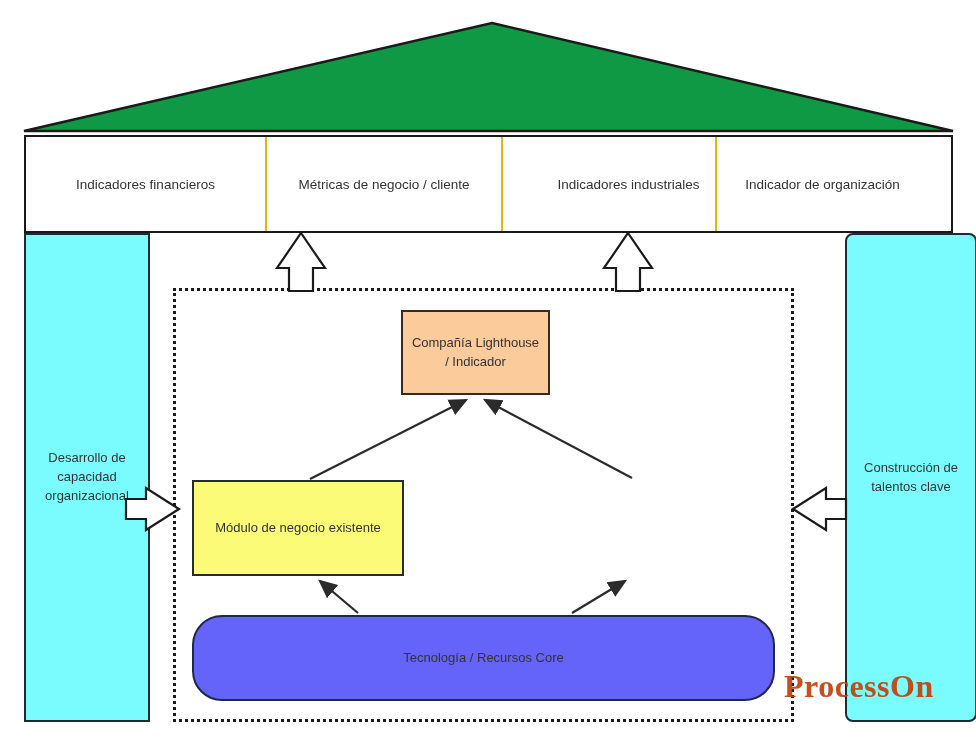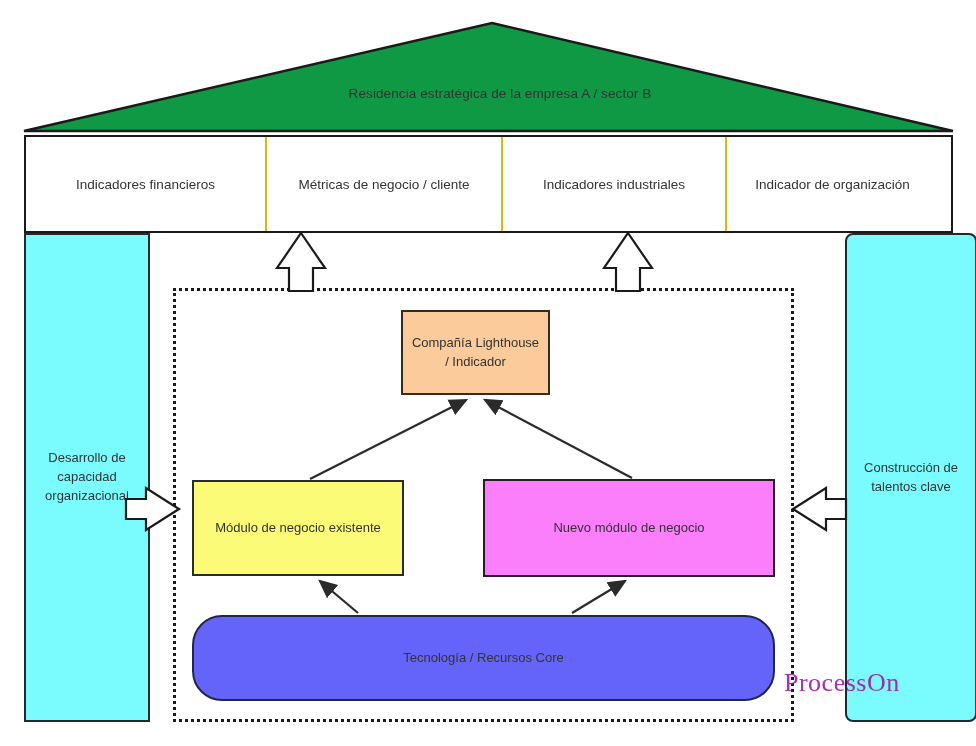--- a/index.html
+++ b/index.html
@@ -54,21 +54,21 @@
     justify-content: center;
     font-size: 13.5px;
     color: #333333;
     text-align: center;
     border-right: 2px solid #eab308;
     padding: 0 6px;
   }
   .header-cell:last-child { border-right: none; text-align: center; }
   .hc0 { width: 241px; }
   .hc1 { width: 236px; }
-  .hc2 { width: 224px; }
+  .hc2 { width: 175px; margin-left: 39px; }
   .hc3 { width: 211px; }
 
   
   .pillar {
     box-sizing: border-box;
     background: #7afcff;
     border: 2px solid #1f2a33;
     display: flex;
     align-items: center;
     justify-content: center;
@@ -155,54 +155,52 @@
     left: 0; top: 0;
     width: 976px; height: 746px;
     pointer-events: none;
   }
 
   
   #watermark {
     left: 784px;
     top: 668px;
     font-family: "Liberation Serif", serif;
-    font-weight: normal;
-    font-size: 26px;
-    color: #a21caf;
+    font-weight: bold;
+    font-size: 32px;
+    color: #c2410c;
     opacity: .92;
     letter-spacing: .5px;
     white-space: nowrap;
   }
 </style>
 </head>
 <body>
 
 <div id="canvas">
 
   <svg class="abs" id="roof-wrap" viewBox="0 0 976 140">
     <polygon points="492,23 953,131 24,131" fill="#0f9944" stroke="#1a1a1a" stroke-width="2.5"></polygon>
   </svg>
-  <div class="abs" id="roof-label">Residencia estratégica de la empresa A / sector B</div>
 
   <div class="abs" id="header-row">
     <div class="header-cell hc0">Indicadores financieros</div>
     <div class="header-cell hc1">Métricas de negocio / cliente</div>
     <div class="header-cell hc2">Indicadores industriales</div>
     <div class="header-cell hc3">Indicador de organización</div>
   </div>
 
   <div class="abs pillar" id="pillar-left">Desarrollo de capacidad organizacional</div>
 
   <div class="abs pillar" id="pillar-right">Construcción de talentos clave</div>
 
   <div class="abs" id="dotted-box"></div>
 
   <div class="abs node" id="node-lighthouse">Compañía Lighthouse / Indicador</div>
   <div class="abs node" id="node-existing">Módulo de negocio existente</div>
-  <div class="abs node" id="node-new">Nuevo módulo de negocio</div>
   <div class="abs node" id="node-tech">Tecnología / Recursos Core</div>
 
   <svg class="abs" id="arrow-layer" viewBox="0 0 976 746">
     <defs>
       <marker id="tri" markerWidth="9" markerHeight="9" refX="7.5" refY="4.5" orient="auto">
         <path d="M0,0.6 L8.6,4.5 L0,8.4 z" fill="#2b2b2b"></path>
       </marker>
     </defs>
 
     <polygon points="301,233 325,268 313,268 313,291 289,291 289,268 277,268" fill="#ffffff" stroke="#1a1a1a" stroke-width="2.2" stroke-linejoin="miter"></polygon>

